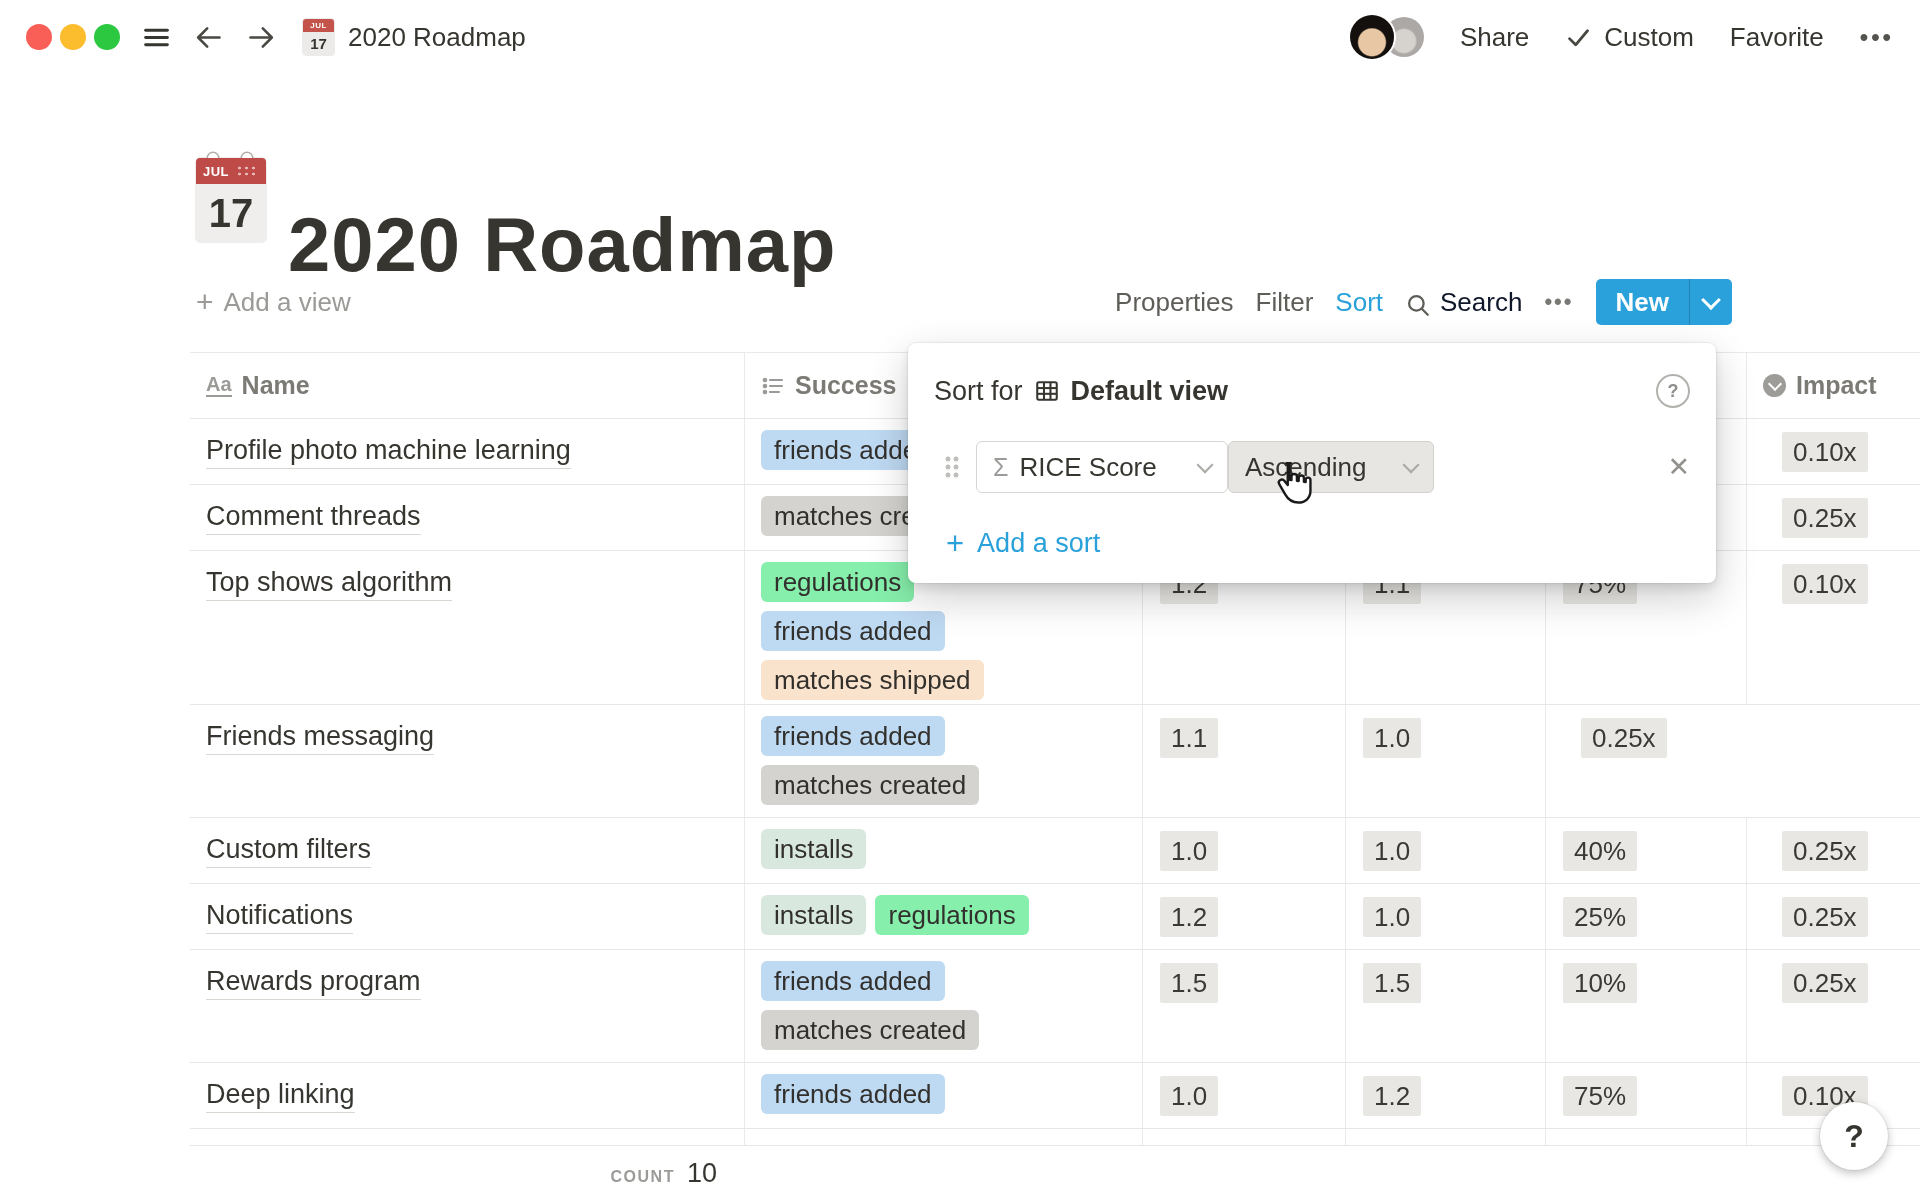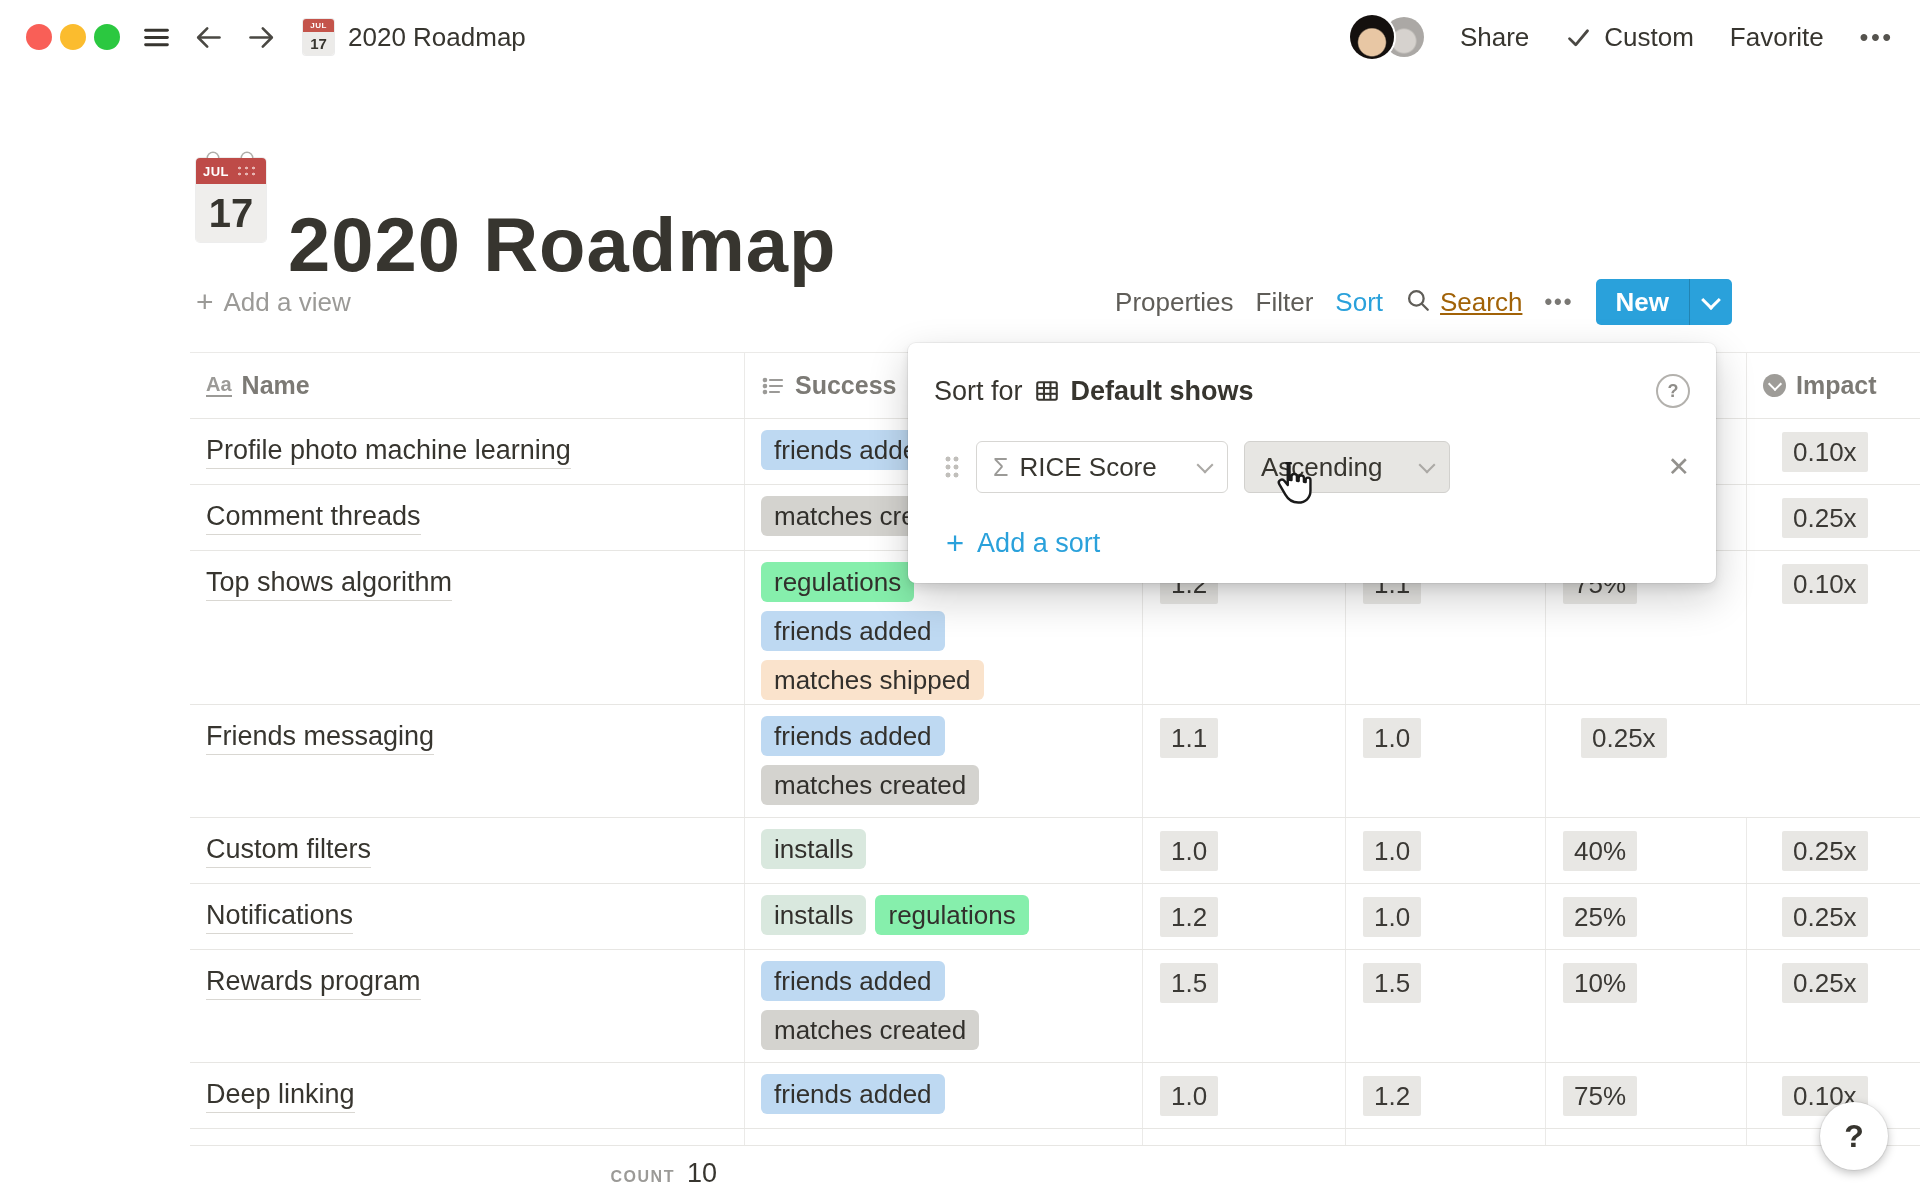--- a/index.html
+++ b/index.html
@@ -37,21 +37,21 @@
   .pi-pin.p1{left:12px;} .pi-pin.p2{right:14px;}
   .pi-body{height:58px;background:#EFEEEC;border-radius:0 0 4px 4px;display:flex;align-items:center;justify-content:center;font-size:40px;font-weight:bold;color:#37352F;}
   .page-title{position:absolute;left:288px;top:150px;font-size:76px;font-weight:bold;letter-spacing:1px;color:#37352F;}
   
   .viewbar{position:absolute;left:196px;top:278px;right:188px;height:48px;display:flex;align-items:center;}
   .add-view{display:flex;align-items:center;gap:10px;color:#9B9A97;font-size:26px;}
   .add-view .plus{font-size:30px;line-height:1;}
   .vb-right{margin-left:auto;display:flex;align-items:center;gap:22px;}
   .vb-item{font-size:26px;color:#5F5D58;}
   .vb-sort{color:#2AA1DB;}
-  .search-group{display:flex;align-items:flex-start;gap:9px;color:#a16207;font-size:26px;text-decoration:underline;}
+  .search-group{display:flex;align-items:flex-end;gap:9px;color:#0f172a;font-size:26px;}
   .vb-more{font-size:22px;letter-spacing:2px;color:#7A7874;font-weight:bold;}
   .new-btn{display:flex;align-items:stretch;height:46px;border-radius:5px;overflow:hidden;background:#2AA1DB;color:#fff;}
   .new-main{display:flex;align-items:center;padding:0 20px;font-size:26px;font-weight:600;}
   .new-split{width:1px;background:rgba(0,0,0,.18);}
   .new-chev{width:42px;display:flex;align-items:center;justify-content:center;}
   .chev-white{width:11px;height:11px;border-right:3px solid #fff;border-bottom:3px solid #fff;transform:rotate(45deg);margin-top:-5px;}
   
   .table{position:absolute;left:190px;top:352px;width:1730px;}
   .trow{display:flex;border-bottom:1px solid #E7E6E3;box-sizing:border-box;}
   .thead{border-top:1px solid #EBEAE8;height:67px;}
@@ -85,21 +85,21 @@
     box-shadow:0 0 0 1px rgba(15,15,15,.05),0 5px 10px rgba(15,15,15,.1),0 15px 40px rgba(15,15,15,.2);box-sizing:border-box;padding-top:28px;}
   .popup-head{display:flex;align-items:center;gap:11px;padding:0 26px;height:40px;font-size:27px;color:#37352F;}
   .popup-viewname{font-weight:bold;}
   .help-ring{margin-left:auto;width:30px;height:30px;border-radius:50%;border:2px solid #B3B1AD;color:#8F8D89;font-size:18px;font-weight:bold;display:flex;align-items:center;justify-content:center;}
   .sort-row{margin-top:30px;display:flex;align-items:center;padding:0 26px 0 36px;height:52px;}
   .drag{width:16px;height:24px;margin-right:16px;background-image:radial-gradient(circle,#C1BFBB 2.3px,transparent 2.7px);background-size:8px 8px;}
   .field-btn{width:252px;height:52px;box-sizing:border-box;border:1.5px solid #D7D6D3;border-radius:6px;background:#fff;display:flex;align-items:center;gap:11px;padding:0 16px;}
   .sigma{font-size:25px;color:#9B9A97;}
   .btn-label{font-size:26px;color:#37352F;}
   .chev-sm{width:10px;height:10px;border-right:2.5px solid #ABA9A5;border-bottom:2.5px solid #ABA9A5;transform:rotate(45deg);margin-top:-4px;margin-left:auto;}
-  .dir-btn{width:206px;height:52px;box-sizing:border-box;margin-left:16px;border:1.5px solid #D2D1CE;border-radius:6px;background:#E7E6E3;display:flex;align-items:center;gap:10px;padding:0 16px;}
+  .dir-btn{width:206px;height:52px;box-sizing:border-box;border:1.5px solid #D2D1CE;border-radius:6px;background:#E7E6E3;display:flex;align-items:center;gap:10px;padding:0 16px;}
   .close-x{margin-left:auto;color:#93918D;font-size:27px;line-height:1;}
   .add-sort{margin:32px 0 0 38px;display:flex;align-items:center;gap:13px;color:#2AA1DB;font-size:27px;height:36px;}
   .add-sort .plus{font-size:31px;line-height:1;}
   
   .cursor{position:absolute;left:1272px;top:460px;z-index:100;}
   .help-fab{position:absolute;left:1820px;top:1102px;width:68px;height:68px;border-radius:50%;background:#fff;z-index:80;
     box-shadow:0 0 0 1px rgba(0,0,0,.06),0 3px 10px rgba(0,0,0,.25);display:flex;align-items:center;justify-content:center;font-size:32px;font-weight:bold;color:#37352F;}
 </style>
 </head>
 <body>
@@ -327,21 +327,21 @@
     <span>Sort for</span>
     <span class="tb-icon">
       <svg width="26" height="26" viewBox="0 0 24 24" fill="none" stroke="#37352F" stroke-width="1.9">
           <rect x="3" y="4" width="18" height="16" rx="1.5"></rect>
           <line x1="3" y1="9.3" x2="21" y2="9.3"></line>
           <line x1="3" y1="14.6" x2="21" y2="14.6"></line>
           <line x1="9.2" y1="4" x2="9.2" y2="20"></line>
           <line x1="15.2" y1="4" x2="15.2" y2="20"></line>
         </svg>
     </span>
-    <span class="popup-viewname">Default shows</span>
+    <span class="popup-viewname">Default view</span>
     <span class="help-ring">?</span>
   </div>
   <div class="sort-row">
     <span class="drag"></span>
     <div class="field-btn">
       <span class="sigma">Σ</span>
       <span class="btn-label">RICE Score</span>
       <span class="chev-sm"></span>
     </div>
     <div class="dir-btn">

